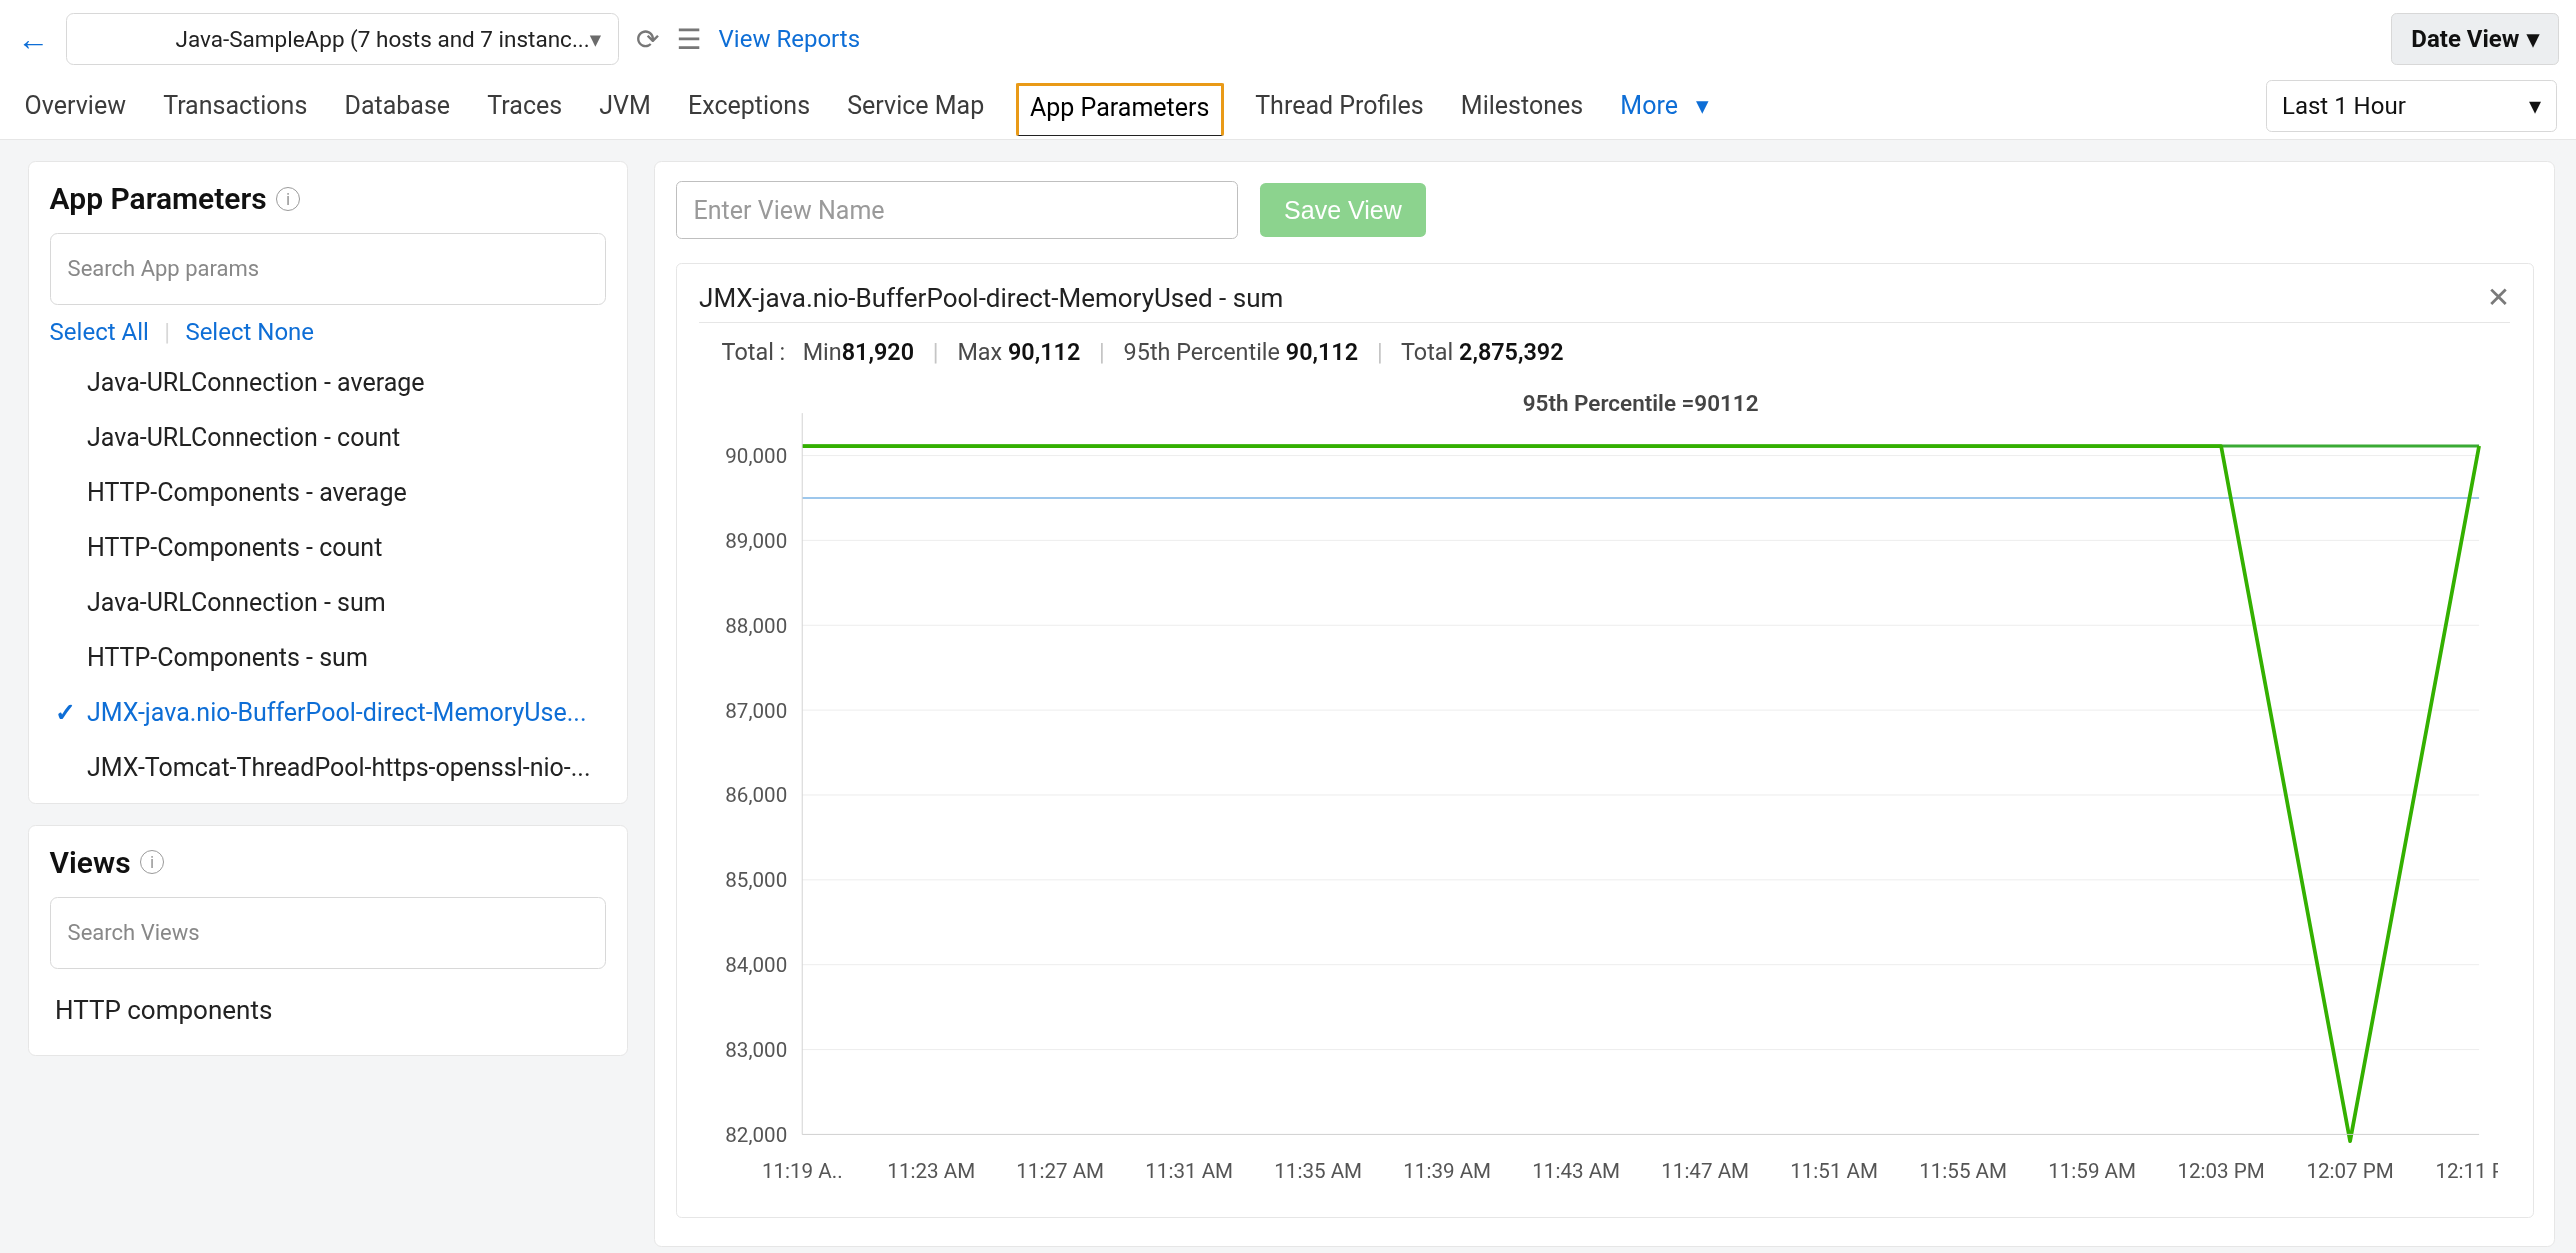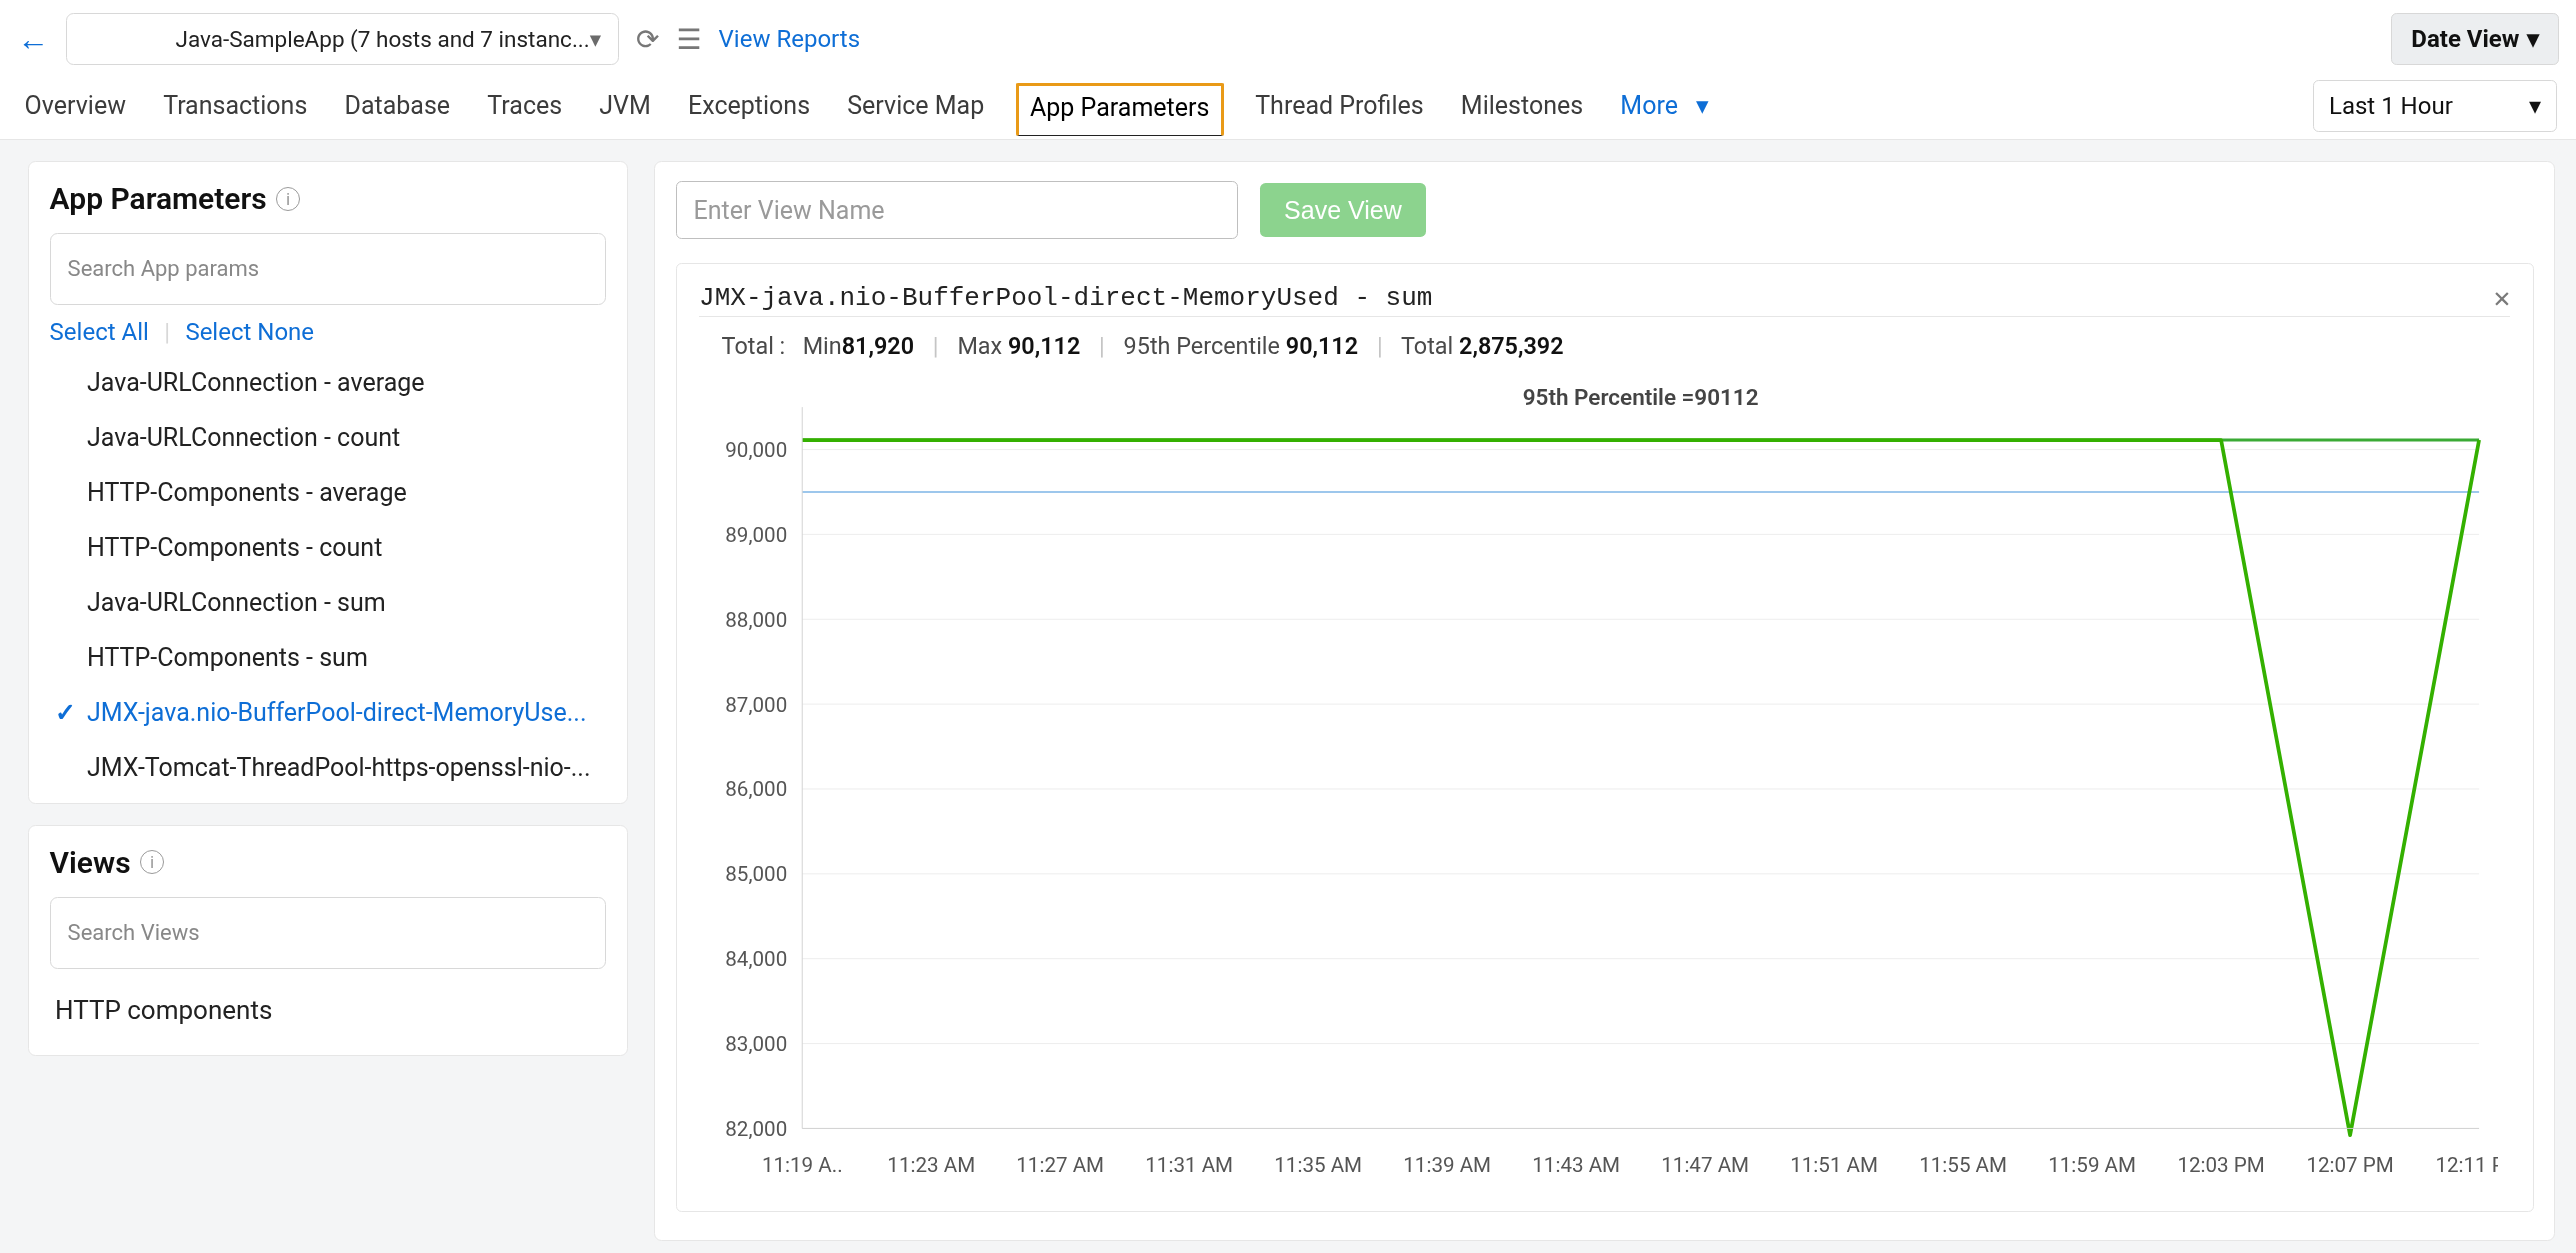--- a/index.html
+++ b/index.html
@@ -60,21 +60,21 @@
   .tab.active{
     color:#000;
     border:3.7px solid var(--tab-hl);
     border-bottom:1.9px solid #222;
     padding:7.5px 11.2px 13px 11.2px;
     border-radius:1.9px;
   }
   .tab.more{color:var(--link);display:flex;align-items:center;gap:18px;}
   .tabstrip .spacer{flex:1;}
   .time-range{
-    height:52px;width:244px;margin-bottom:7.5px;
+    height:52px;width:291px;margin-bottom:7.5px;
     padding:0 15px;display:flex;align-items:center;justify-content:space-between;
     border:0.9px solid var(--border);border-radius:5.6px;background:#fff;
     font-size:24px;cursor:pointer;
   }
   
   .body{
     display:flex;gap:26px;padding:20.6px 20.6px 20.6px 28px;background:var(--outer);align-items:flex-start;
   }
   .side{display:flex;flex-direction:column;gap:20.6px;width:600px;}
   .panel{
@@ -116,21 +116,21 @@
   .view-save-row{display:flex;align-items:center;gap:22.5px;margin-bottom:24px;}
   .view-name-input{
     width:562px;height:58px;border:0.9px solid #bfbfbf;border-radius:5.6px;background:#fff;
     font-size:25px;color:#9a9a9a;padding:0 17px;display:flex;align-items:center;
   }
   .save-view-btn{
     height:54px;padding:0 24px;border:none;border-radius:5.6px;
     background:var(--pale-green);color:#fff;font-size:25px;cursor:pointer;
   }
   .chart-card{border:0.9px solid var(--border-light);border-radius:5.6px;padding:17px 22.5px;}
-  .chart-head{display:flex;align-items:center;justify-content:space-between;padding-bottom:1px;border-bottom:0.9px solid var(--border-light);font-family:Liberation Mono, monospace;}
+  .chart-head{display:flex;align-items:center;justify-content:space-between;padding-bottom:8px;border-bottom:0.9px solid var(--border-light);}
   .chart-title{font-size:26px;color:#222;}
   .close-x{color:#7a7a7a;font-size:28px;cursor:pointer;}
   .stats{padding:15px 0 7.5px 22.5px;font-size:23.4px;color:#4a4a4a;}
   .stats b{color:#111;font-weight:600;margin-top:23px;}
   .stats .sep{color:#c5c5c5;margin:0 13px;}
   .chart-wrap{position:relative;margin-top:11.2px;}
   #chart-svg{display:block;}
 </style>
 </head>
 <body>

